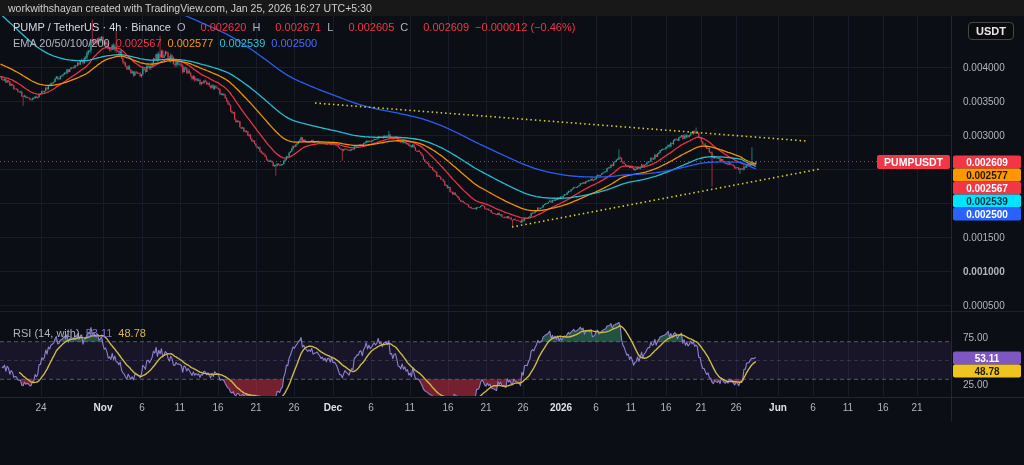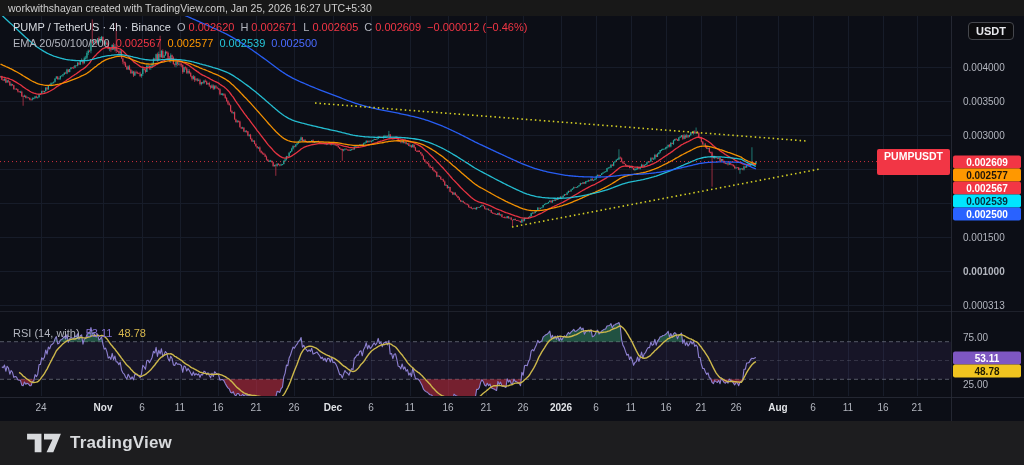--- a/index.html
+++ b/index.html
@@ -10,30 +10,30 @@
   .topbar span{margin-left:8px;}
   .bottombar{position:absolute;left:0;top:421px;width:1024px;height:44px;background:#1d1d1f;
     display:flex;align-items:center;}
   .tvlogo{margin-left:27px;display:flex;align-items:center;gap:9px;cursor:pointer;}
   .tvlogo svg{display:block;}
   .tvword{color:#d8dadd;font-size:17px;font-weight:700;letter-spacing:.2px;}
   #chart-svg{position:absolute;left:0;top:0;}
   .legend{position:absolute;left:13px;color:#b2b5be;font-size:11px;white-space:nowrap;z-index:5;}
   .legend .sym{color:#d7dae0;}
   .legend .k{color:#b2b5be;margin-left:6px;}
-  .legend .v{margin-left:3px;}
+  .legend .v{margin-left:15px;}
   .usdt-btn{position:absolute;top:22px;right:10px;width:46px;height:18px;background:#0b0b0d;
     border:1.5px solid #45474d;border-radius:4px;color:#e8e9ed;font-size:11px;font-weight:700;
     font-family:"Liberation Sans",sans-serif;line-height:15px;text-align:center;padding:0;cursor:pointer;z-index:6;}
   .pricelabel{position:absolute;left:963px;color:#b2b5be;font-size:10px;transform:translateY(-50%);z-index:3;}
   .timelabel{position:absolute;top:402px;color:#b2b5be;font-size:10px;transform:translateX(-50%);z-index:3;}
   .timelabel.strong{color:#dfe1e5;font-weight:700;}
   .tag{position:absolute;left:953px;width:68px;height:13px;border-radius:2px;z-index:4;
     font-size:10px;font-weight:700;text-align:center;line-height:13px;transform:translateY(-50%);}
-  .symtag{position:absolute;height:26px;border-radius:2px;z-index:4;padding:0 7px;
+  .symtag{position:absolute;height:14px;border-radius:2px;z-index:4;padding:0 7px;
     font-size:10.5px;font-weight:700;line-height:14px;transform:translateY(-50%);right:74px;}
 </style>
 </head>
 <body>
 
 <div class="screen">
 
   <div class="topbar">
     <span>workwithshayan created with TradingView.com, Jan 25, 2026 16:27 UTC+5:30</span>
   </div>
@@ -142,21 +142,21 @@
   </div>
 
   <button class="usdt-btn">USDT</button>
 
   <div id="price-axis">
       <div class="pricelabel" style="top: 67px;">0.004000</div>
       <div class="pricelabel" style="top: 101px;">0.003500</div>
       <div class="pricelabel" style="top: 135px;">0.003000</div>
       <div class="pricelabel" style="top: 237px;">0.001500</div>
       <div class="pricelabel" style="top: 271px; font-weight: bold;">0.001000</div>
-      <div class="pricelabel" style="top: 305px;">0.000313</div>
+      <div class="pricelabel" style="top: 305px;">0.000500</div>
       <div class="pricelabel" style="top: 337px; text-align: right;">75.00</div>
       <div class="pricelabel" style="top: 384px;">25.00</div>
     </div>
   <div id="time-axis">
       <div class="timelabel" style="left: 41px;">24</div>
       <div class="timelabel strong" style="left: 103px;">Nov</div>
       <div class="timelabel" style="left: 142px;">6</div>
       <div class="timelabel" style="left: 180px;">11</div>
       <div class="timelabel" style="left: 218px;">16</div>
       <div class="timelabel" style="left: 256px;">21</div>
@@ -166,41 +166,30 @@
       <div class="timelabel" style="left: 410px;">11</div>
       <div class="timelabel" style="left: 448px;">16</div>
       <div class="timelabel" style="left: 486px;">21</div>
       <div class="timelabel" style="left: 523px;">26</div>
       <div class="timelabel strong" style="left: 561px;">2026</div>
       <div class="timelabel" style="left: 596px;">6</div>
       <div class="timelabel" style="left: 631px;">11</div>
       <div class="timelabel" style="left: 666px;">16</div>
       <div class="timelabel" style="left: 701px;">21</div>
       <div class="timelabel" style="left: 736px;">26</div>
-      <div class="timelabel strong" style="left: 778px;">Aug</div>
+      <div class="timelabel strong" style="left: 778px;">Jun</div>
       <div class="timelabel" style="left: 813px;">6</div>
       <div class="timelabel" style="left: 848px;">11</div>
       <div class="timelabel" style="left: 883px;">16</div>
       <div class="timelabel" style="left: 917px;">21</div>
     </div>
   <div id="tags-layer">
       <div class="tag" style="top: 162px; background: rgb(242, 54, 69); color: rgb(255, 255, 255);">0.002609</div>
       <div class="tag" style="top: 175px; background: rgb(255, 152, 0); color: rgb(33, 22, 10);">0.002577</div>
       <div class="tag" style="top: 188px; background: rgb(242, 54, 69); color: rgb(255, 255, 255);">0.002567</div>
       <div class="tag" style="top: 201px; background: rgb(0, 229, 255); color: rgb(5, 47, 60);">0.002539</div>
       <div class="tag" style="top: 214px; background: rgb(41, 98, 255); color: rgb(255, 255, 255);">0.002500</div>
       <div class="tag" style="top: 358px; background: rgb(126, 87, 194); color: rgb(255, 255, 255);">53.11</div>
       <div class="tag" style="top: 371px; background: rgb(240, 196, 31); color: rgb(33, 28, 0);">48.78</div>
       <div class="symtag" style="top: 162px; background: rgb(242, 54, 69); color: rgb(255, 255, 255);">PUMPUSDT</div>
     </div>
 
-  <div class="bottombar">
-    <div class="tvlogo">
-      <span>
-        <svg width="34" height="22" viewBox="0 0 40 26">
-          <polygon points="0,2 17,2 17,24 9,24 9,9 0,9" fill="#d8dadd"></polygon>
-          <polygon points="20,2 40,2 31,24 23,24 30,9 20,9" fill="#d8dadd"></polygon>
-        </svg>
-      </span>
-      <span class="tvword">TradingView</span>
-    </div>
-  </div>
 </div>
 
 </body></html>

